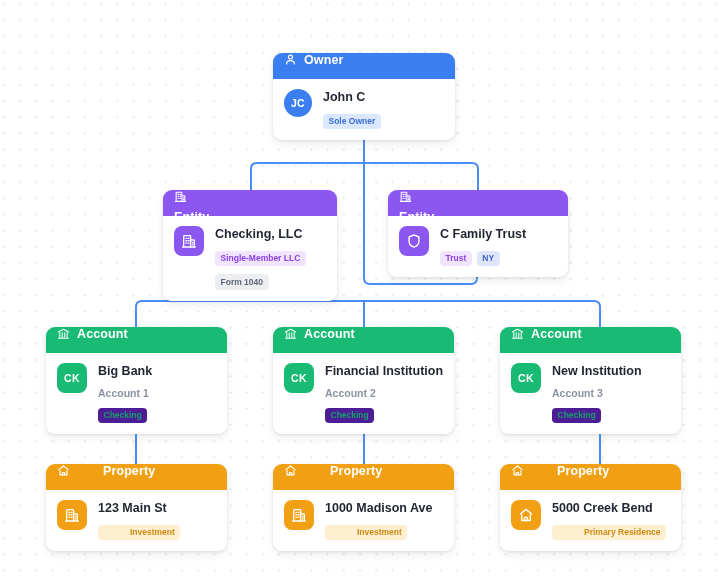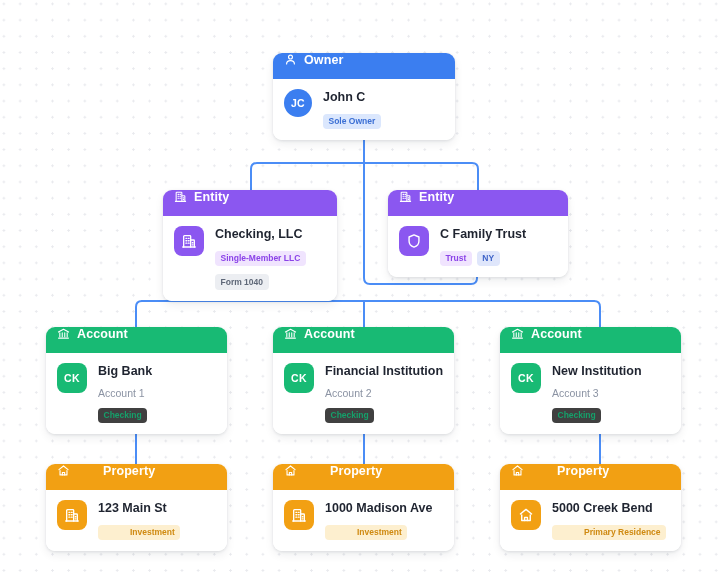--- a/index.html
+++ b/index.html
@@ -96,46 +96,47 @@
     color: #1f2430;
     line-height: 1.25;
     white-space: nowrap;
   }
 
   .node-sub {
     font-size: 10.5px;
     color: #8b93a3;
     line-height: 1.25;
     white-space: nowrap;
+    font-weight: bold;
   }
 
   .badge-row { display: flex; gap: 5px; flex-wrap: wrap; margin-top: 1px; }
 
   .badge {
     display: inline-block;
     font-size: 8.5px;
     font-weight: bold;
     line-height: 1;
     padding: 3.5px 5.5px;
     border-radius: 4px;
     white-space: nowrap;
     text-align: center;
   }
 
   
   .badge.blue   { background: #dbe7fd; color: #3b6fd4; }
   .badge.purple { background: #f0e4fe; color: #8b43e8; }
   .badge.gray   { background: #eceef2; color: #5f6878; }
   .badge.indigo { background: #dfe6fb; color: #3f63c8; }
-  .badge.green  { background: #404040; color: #15a06a; }
+  .badge.green  { background: #4c1d95; color: #15a06a; }
   .badge.amber  { background: #fdefcf; color: #cf8a12; padding-left: 32px; }
 
   
   .type-owner    .node-header { background: #3b7ef0; }
-  .type-entity   .node-header { background: #8b57f0; }
+  .type-entity   .node-header { background: #8b57f0; flex-direction: column; }
   .type-account  .node-header { background: #18ba74; }
   .type-property .node-header { background: #f2a013; gap: 33px; }
 
   .av-owner    { background: #3b7ef0; }
   .av-entity   { background: #8b57f0; }
   .av-account  { background: #18ba74; }
   .av-property { background: #f2a013; }
 </style>
 </head>
 <body>

